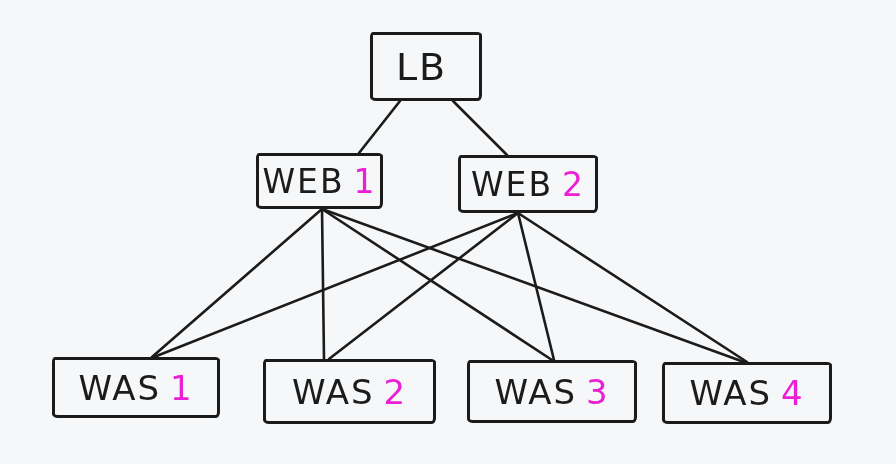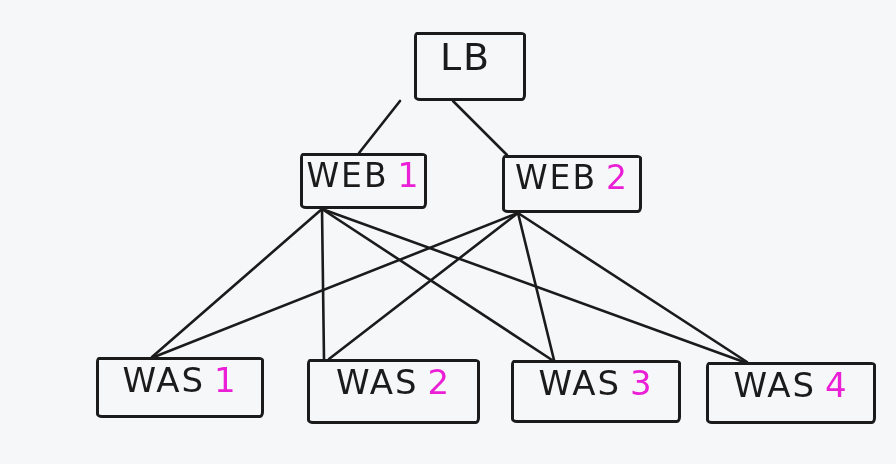--- a/index.html
+++ b/index.html
@@ -26,28 +26,27 @@
     height: 464px;
     display: block;
   }
   .node {
     position: absolute;
     box-sizing: border-box;
     border: 3px solid var(--stroke, #1b1b1b);
     border-radius: 3px 5px 4px 6px / 5px 3px 6px 4px;
     background: transparent;
     display: flex;
-    align-items: flex-start;
+    align-items: center;
     justify-content: center;
     gap: 9px;
     color: var(--stroke, #1b1b1b);
     letter-spacing: 2px;
     white-space: nowrap;
     user-select: none;
-    margin-left: 44px;
   }
   .node .num {
     color: var(--accent, #ea1fd6);
   }
   
   .node-lb   { left: 370px; top:  32px; width: 112px; height: 69px; font-size: 38px; }
   .node-web1 { left: 256px; top: 153px; width: 127px; height: 56px; font-size: 33px; }
   .node-web2 { left: 458px; top: 155px; width: 140px; height: 58px; font-size: 33px; }
   .node-was1 { left:  52px; top: 357px; width: 168px; height: 61px; font-size: 34px; }
   .node-was2 { left: 263px; top: 359px; width: 173px; height: 65px; font-size: 34px; }

